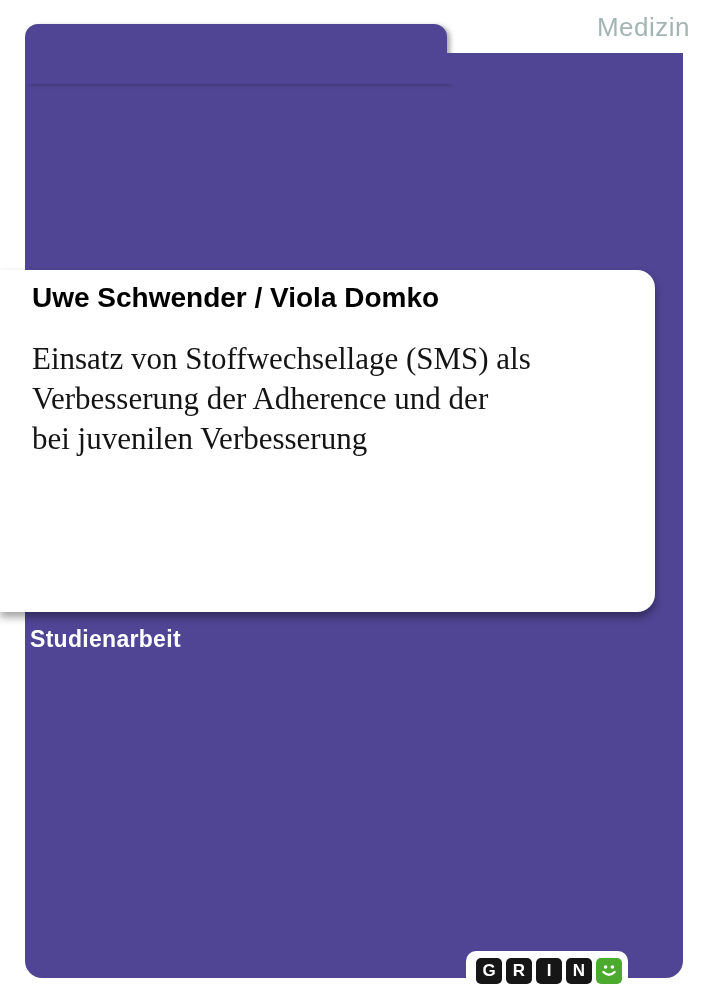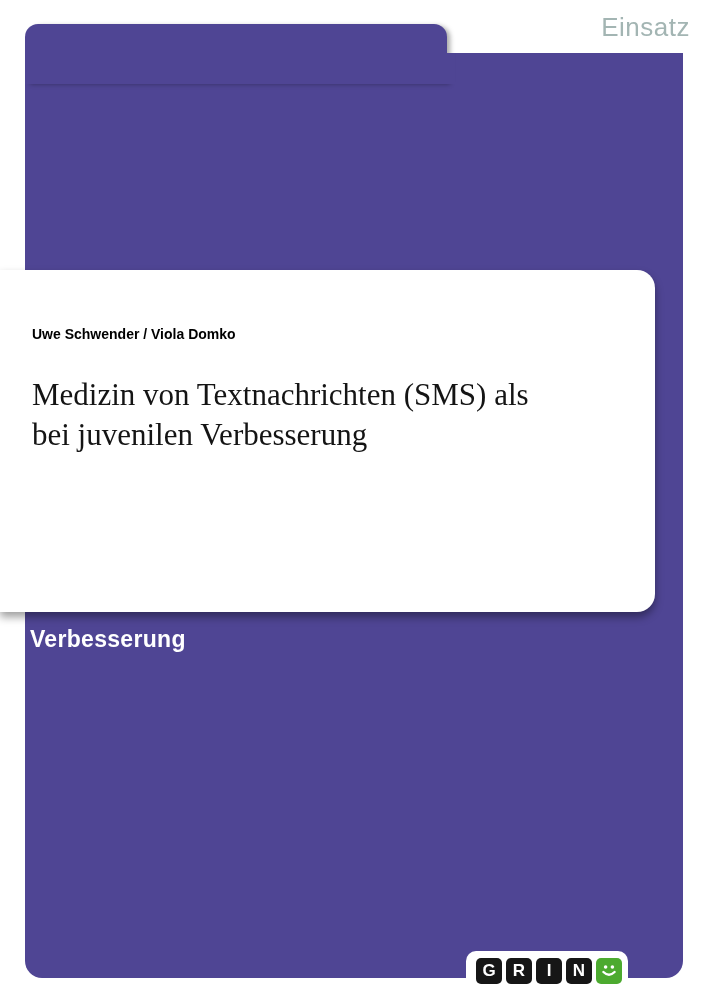--- a/index.html
+++ b/index.html
@@ -66,25 +66,24 @@
     top: 270px;
     width: 655px;
     height: 342px;
     background: #ffffff;
     border-radius: 0 18px 18px 0;
     box-shadow: 0 5px 8px rgba(0,0,0,0.38);
     box-sizing: border-box;
     padding: 14px 18px 0 32px;
   }
   .authors {
-    font-size: 14px;
+    font-size: 28px;
     font-weight: bold;
     color: #000000;
     line-height: 28px;
-    margin-top: 36px;
   }
   .book-title {
     margin-top: 27px;
     font-family: "Liberation Serif", serif;
     font-size: 31px;
     line-height: 40px;
     color: #141414;
   }
   .book-title .line {
     white-space: nowrap;
@@ -139,31 +138,32 @@
     width: 20px;
     height: 20px;
   }
 </style>
 </head>
 <body>
 
 <div class="purple-main" style="background: rgb(79, 69, 148);"></div>
 <div class="purple-tab" style="background: rgb(79, 69, 148);"></div>
 
-<div class="category-label" style="color: rgb(163, 181, 179);">Einsatz</div>
+<div class="category-label" style="color: rgb(163, 181, 179);">Medizin</div>
 
 <div class="title-card">
   <div class="authors">Uwe Schwender / Viola Domko</div>
   <div class="book-title">
-    <div class="line">Medizin von Textnachrichten (SMS) als</div>
+    <div class="line">Einsatz von Stoffwechsellage (SMS) als</div>
+    <div class="line">Verbesserung der Adherence und der</div>
     <div class="line">bei juvenilen Verbesserung</div>
   </div>
 </div>
 
-<div class="doc-type">Verbesserung</div>
+<div class="doc-type">Studienarbeit</div>
 
 <div class="logo-plate">
   <div class="logo-letter" style="background: rgb(22, 22, 22);">G</div>
   <div class="logo-letter" style="background: rgb(22, 22, 22);">R</div>
   <div class="logo-letter" style="background: rgb(22, 22, 22);">I</div>
   <div class="logo-letter" style="background: rgb(22, 22, 22);">N</div>
   <div class="logo-smiley" id="logo-smiley" style="background: rgb(76, 170, 47);">
     <svg viewBox="0 0 100 100" aria-hidden="true">
       <circle cx="33" cy="30" r="9" fill="#ffffff"></circle>
       <circle cx="67" cy="30" r="9" fill="#ffffff"></circle>

